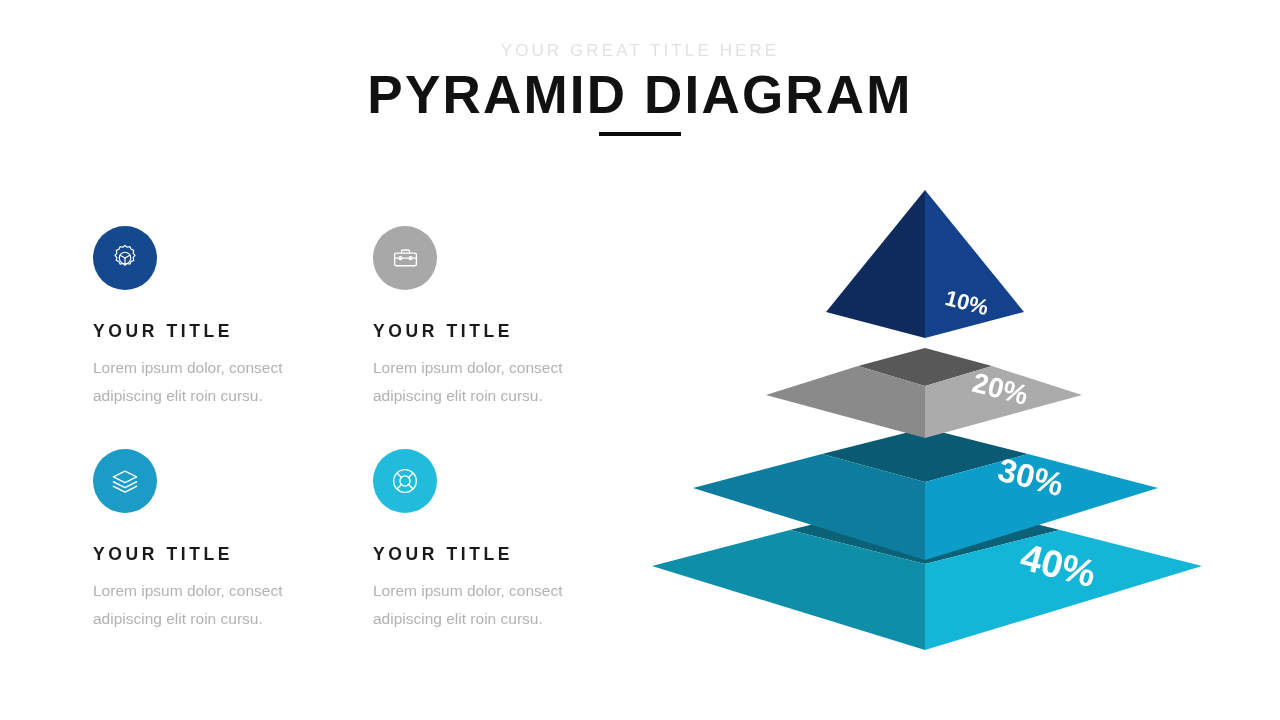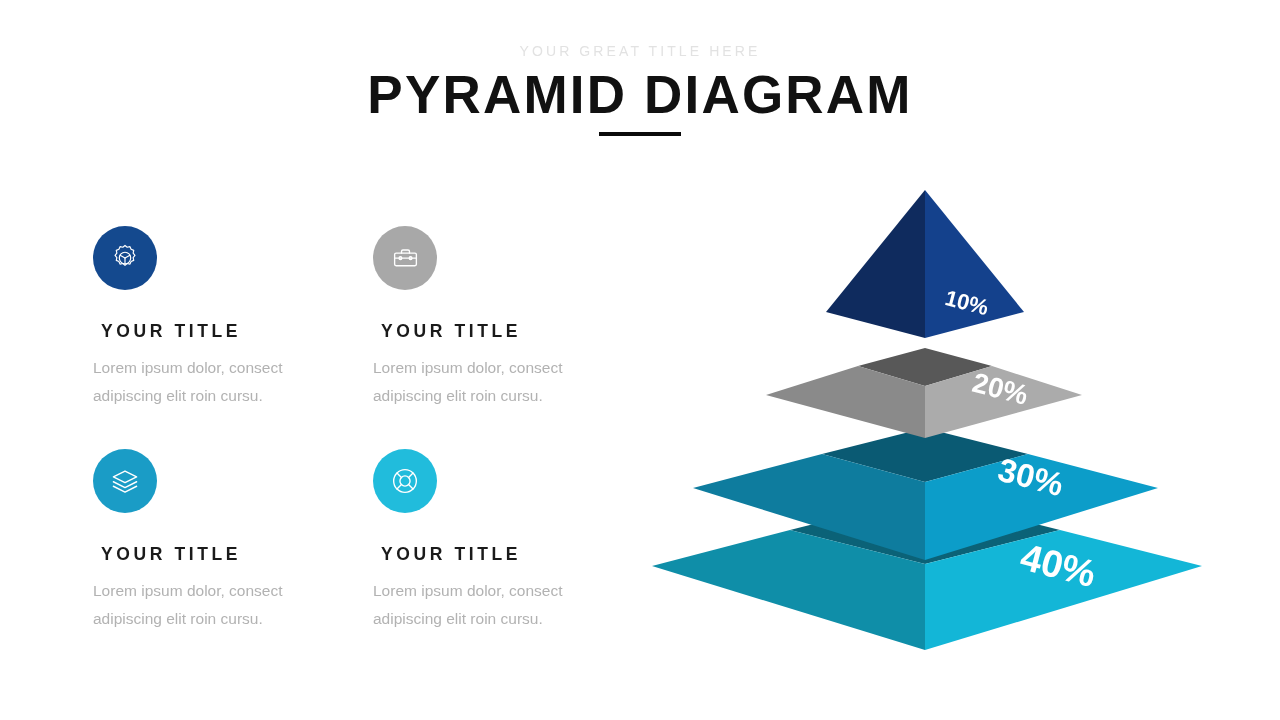--- a/index.html
+++ b/index.html
@@ -17,21 +17,21 @@
 
   
   .header {
     position: absolute;
     top: 42px;
     left: 0;
     width: 1280px;
     text-align: center;
   }
   .eyebrow {
-    font-size: 14px;
+    font-size: 17px;
     letter-spacing: 3.1px;
     color: #e2e2e2;
     font-weight: 400;
     line-height: 18px;
     text-transform: uppercase;
   }
   .main-title {
     margin-top: 6px;
     font-size: 53px;
     font-weight: 700;
@@ -71,21 +71,20 @@
   }
   .feature-icon svg { display: block; }
   .feature-title {
     margin-top: 31px;
     font-size: 17.5px;
     font-weight: 700;
     letter-spacing: 3.6px;
     color: #1a1a1a;
     text-transform: uppercase;
     line-height: 20px;
-    margin-left: 8px;
   }
   .feature-desc {
     margin-top: 13px;
     font-size: 15.5px;
     color: #b2b2b2;
     line-height: 28px;
     font-weight: 400;
     width: 232px;
   }
 

